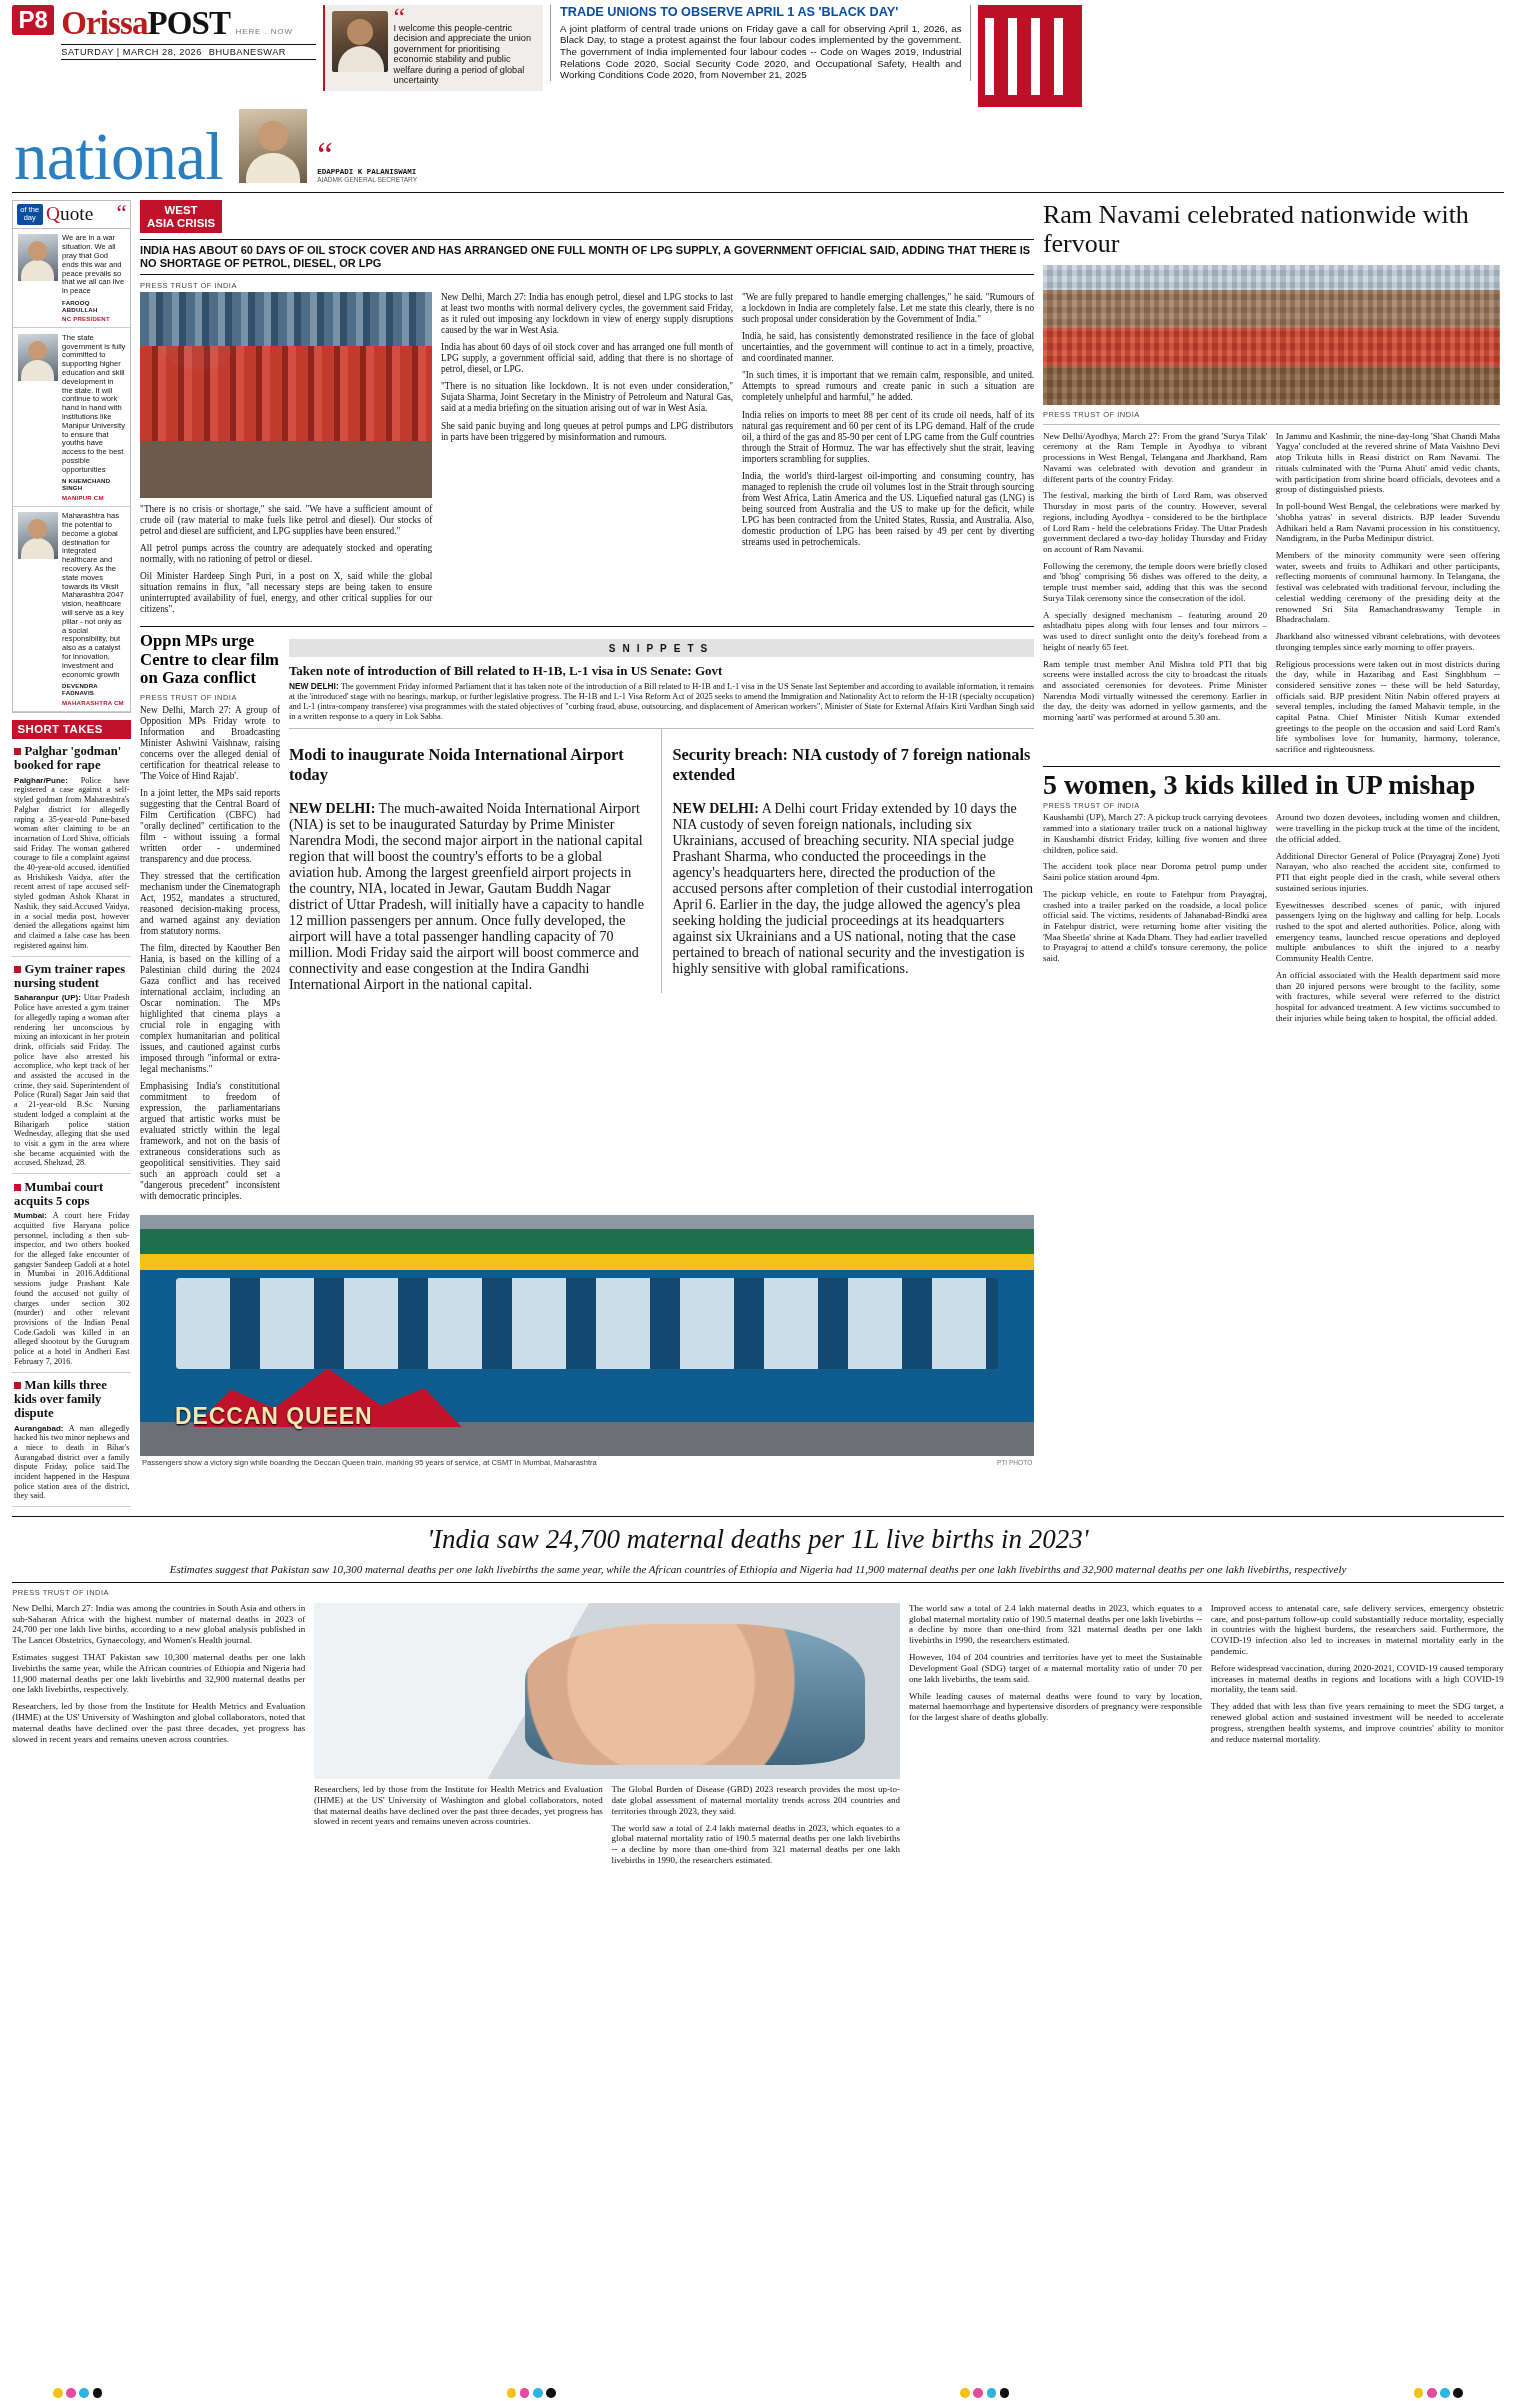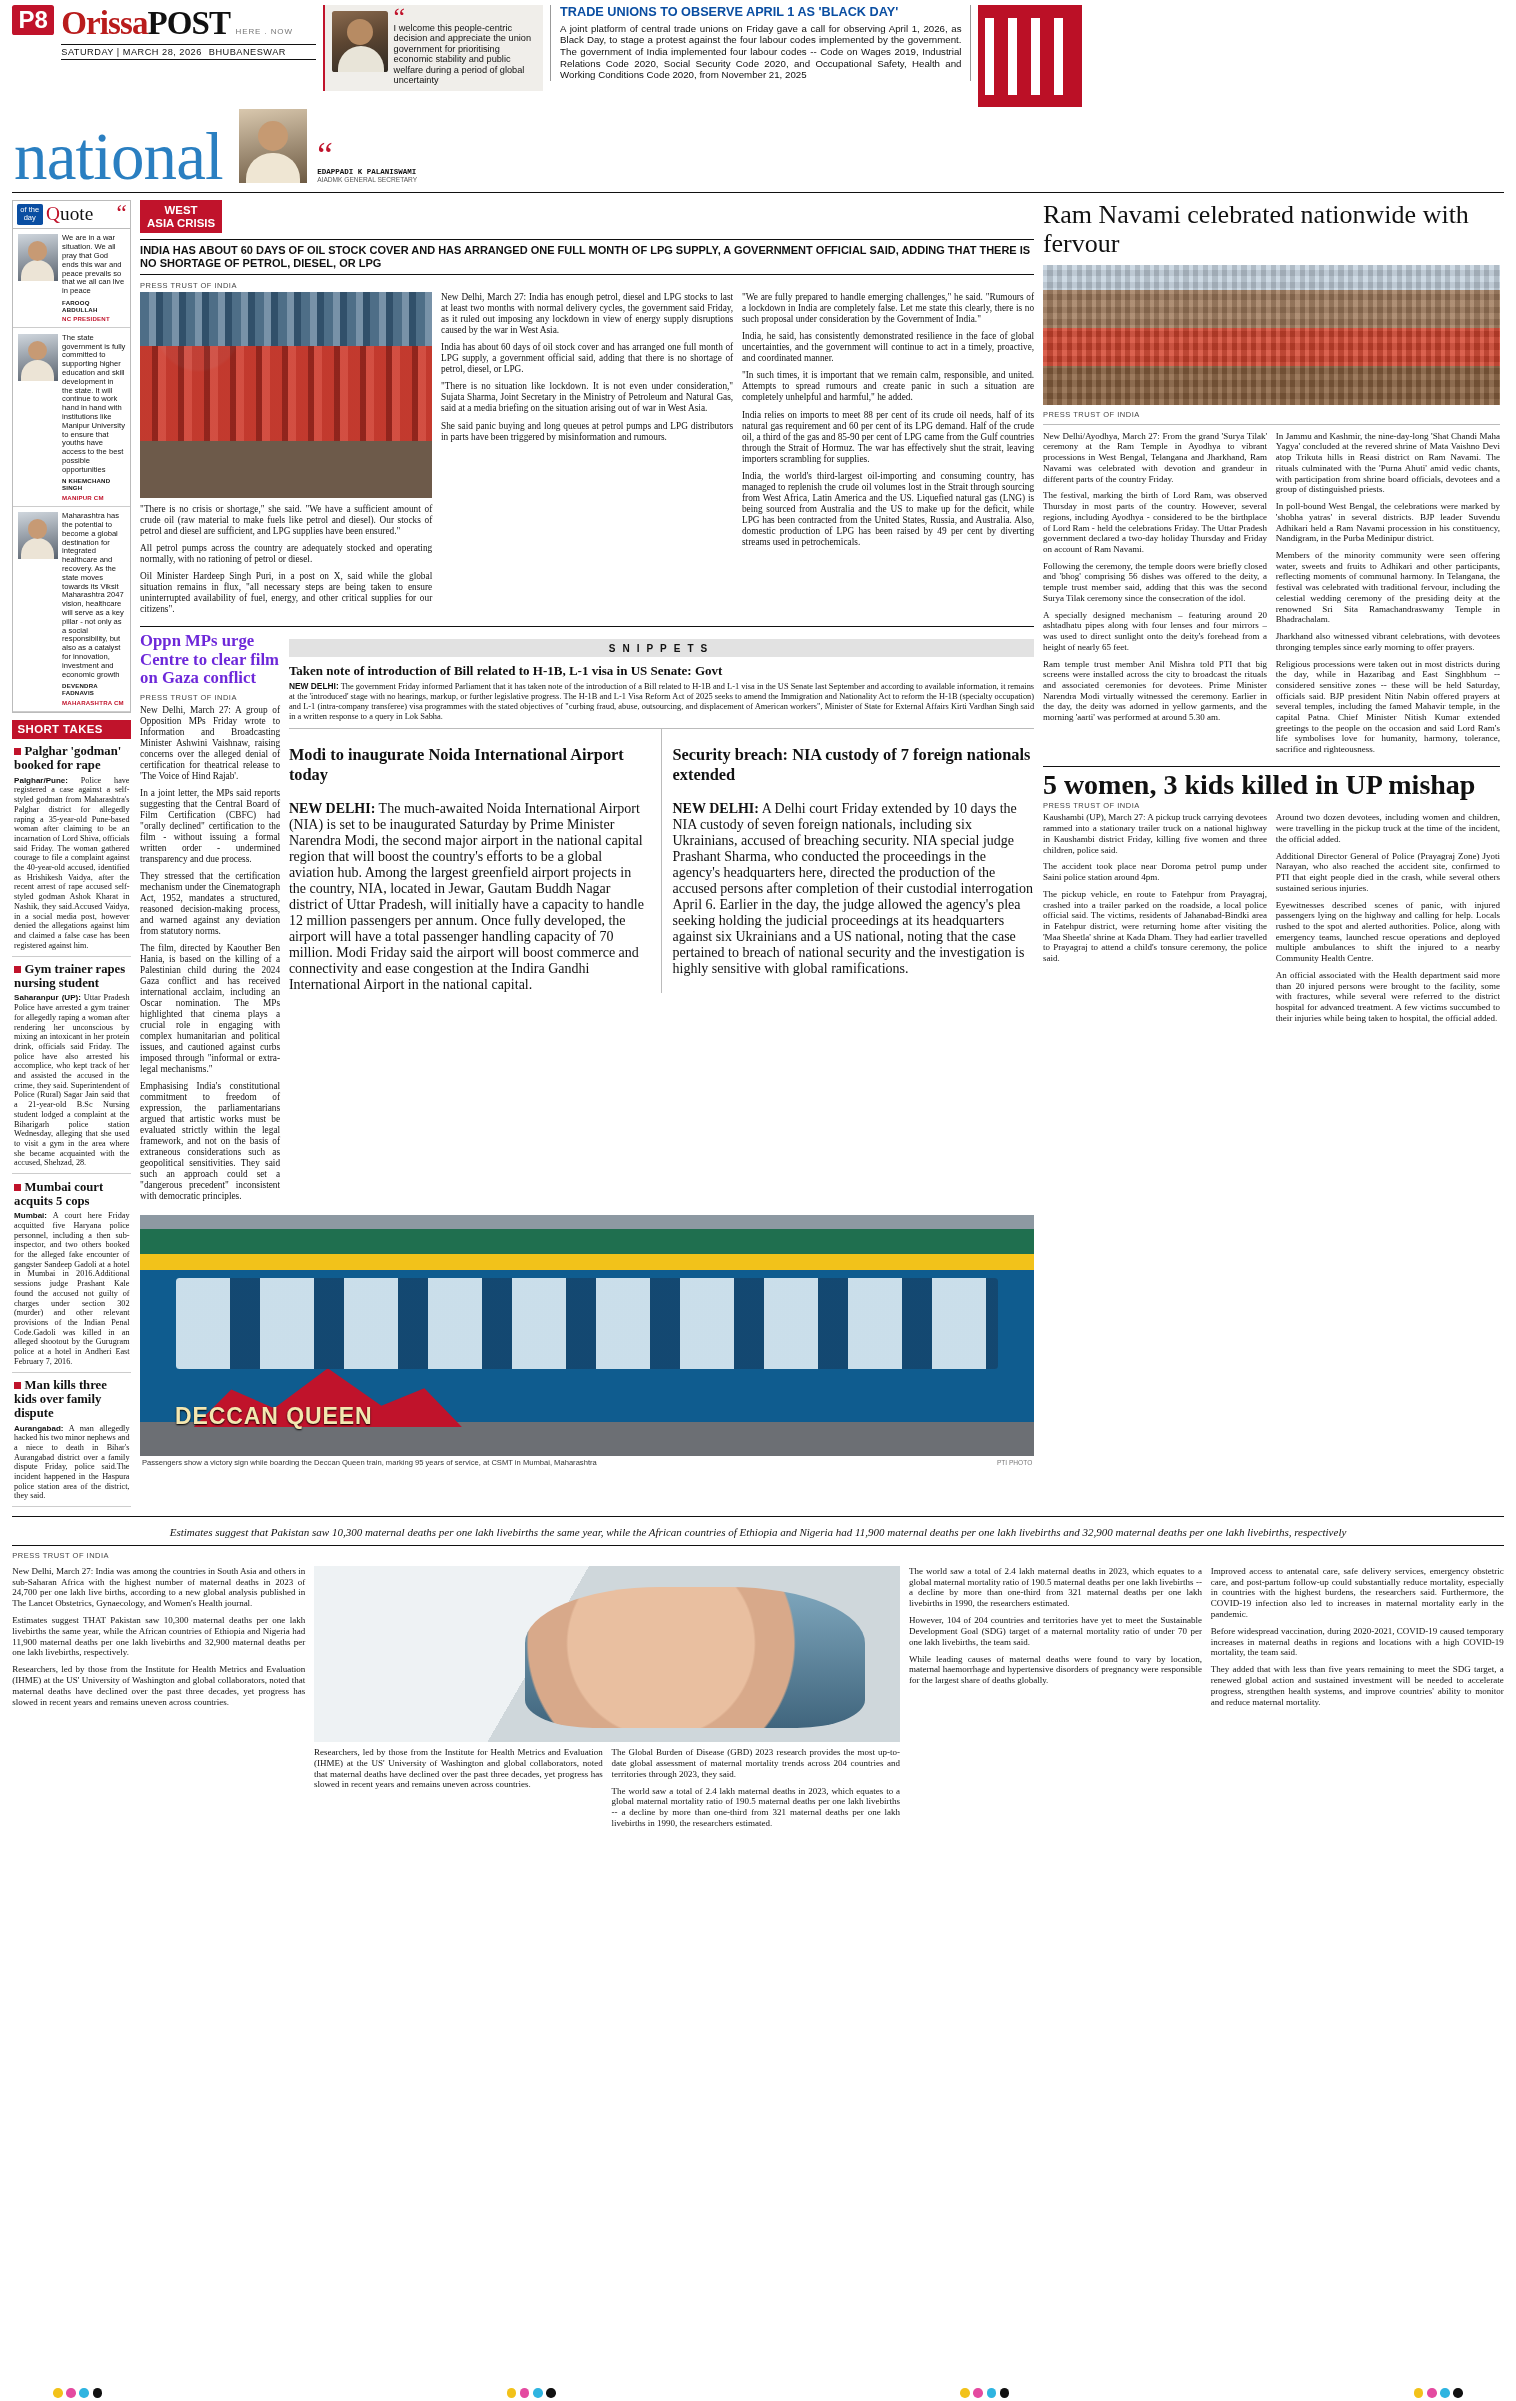--- a/index.html
+++ b/index.html
@@ -349,21 +349,21 @@
             <p>India relies on imports to meet 88 per cent of its crude oil needs, half of its natural gas requirement and 60 per cent of its LPG demand. Half of the crude oil, a third of the gas and 85-90 per cent of LPG came from the Gulf countries through the Strait of Hormuz. The war has effectively shut the strait, leaving importers scrambling for supplies.</p>
             <p>India, the world's third-largest oil-importing and consuming country, has managed to replenish the crude oil volumes lost in the Strait through sourcing from West Africa, Latin America and the US. Liquefied natural gas (LNG) is being sourced from Australia and the US to make up for the deficit, while LPG has been contracted from the United States, Russia, and Australia. Also, domestic production of LPG has been raised by 49 per cent by diverting streams used in petrochemicals.</p>
           </div>
         </div>
       </div>
 
       <div class="rule1"></div>
 
       <div class="cols3">
         <div class="col" style="max-width:140px">
-          <div style="font-family:'Liberation Serif',serif;font-weight:bold;font-size:16.7px;line-height:18.4px;color:#6d28d9">Oppn MPs urge Centre to clear film on Gaza conflict</div>
+          <div style="font-family:'Liberation Serif',serif;font-weight:bold;font-size:16.7px;line-height:18.4px;color:#000000">Oppn MPs urge Centre to clear film on Gaza conflict</div>
           <div class="byline">PRESS TRUST OF INDIA</div>
           <div class="bodytext">
             <p>New Delhi, March 27: A group of Opposition MPs Friday wrote to Information and Broadcasting Minister Ashwini Vaishnaw, raising concerns over the alleged denial of certification for theatrical release to 'The Voice of Hind Rajab'.</p>
             <p>In a joint letter, the MPs said reports suggesting that the Central Board of Film Certification (CBFC) had "orally declined" certification to the film - without issuing a formal written order - undermined transparency and due process.</p>
             <p>They stressed that the certification mechanism under the Cinematograph Act, 1952, mandates a structured, reasoned decision-making process, and warned against any deviation from statutory norms.</p>
             <p>The film, directed by Kaouther Ben Hania, is based on the killing of a Palestinian child during the 2024 Gaza conflict and has received international acclaim, including an Oscar nomination. The MPs highlighted that cinema plays a crucial role in engaging with complex humanitarian and political issues, and cautioned against curbs imposed through "informal or extra-legal mechanisms."</p>
             <p>Emphasising India's constitutional commitment to freedom of expression, the parliamentarians argued that artistic works must be evaluated strictly within the legal framework, and not on the basis of extraneous considerations such as geopolitical sensitivities. They said such an approach could set a "dangerous precedent" inconsistent with democratic principles.</p>
           </div>
         </div>
 
@@ -436,20 +436,21 @@
           <p>Additional Director General of Police (Prayagraj Zone) Jyoti Narayan, who also reached the accident site, confirmed to PTI that eight people died in the crash, while several others sustained serious injuries.</p>
           <p>Eyewitnesses described scenes of panic, with injured passengers lying on the highway and calling for help. Locals rushed to the spot and alerted authorities. Police, along with emergency teams, launched rescue operations and deployed multiple ambulances to shift the injured to a nearby Community Health Centre.</p>
           <p>An official associated with the Health department said more than 20 injured persons were brought to the facility, some with fractures, while several were referred to the district hospital for advanced treatment. A few victims succumbed to their injuries while being taken to hospital, the official added.</p>
         </div>
       </div>
     </div>
   </div>
 
   <div class="feature">
     <div class="rule"></div>
+    <div class="fhead" style="margin-top:7px">'India saw 24,700 maternal deaths per 1L live births in 2023'</div>
     <div class="fsub">Estimates suggest that Pakistan saw 10,300 maternal deaths per one lakh livebirths the same year, while the African countries of Ethiopia and Nigeria had 11,900 maternal deaths per one lakh livebirths and 32,900 maternal deaths per one lakh livebirths, respectively</div>
     <div class="byline">PRESS TRUST OF INDIA</div>
     <div class="f4">
       <div class="c">
         <p>New Delhi, March 27: India was among the countries in South Asia and others in sub-Saharan Africa with the highest number of maternal deaths in 2023 of 24,700 per one lakh live births, according to a new global analysis published in The Lancet Obstetrics, Gynaecology, and Women's Health journal.</p>
         <p>Estimates suggest THAT Pakistan saw 10,300 maternal deaths per one lakh livebirths the same year, while the African countries of Ethiopia and Nigeria had 11,900 maternal deaths per one lakh livebirths and 32,900 maternal deaths per one lakh livebirths, respectively.</p>
         <p>Researchers, led by those from the Institute for Health Metrics and Evaluation (IHME) at the US' University of Washington and global collaborators, noted that maternal deaths have declined over the past three decades, yet progress has slowed in recent years and remains uneven across countries.</p>
       </div>
       <div class="c" style="flex:2">
         <div class="photo ph-preg" style="height:176px"></div>

